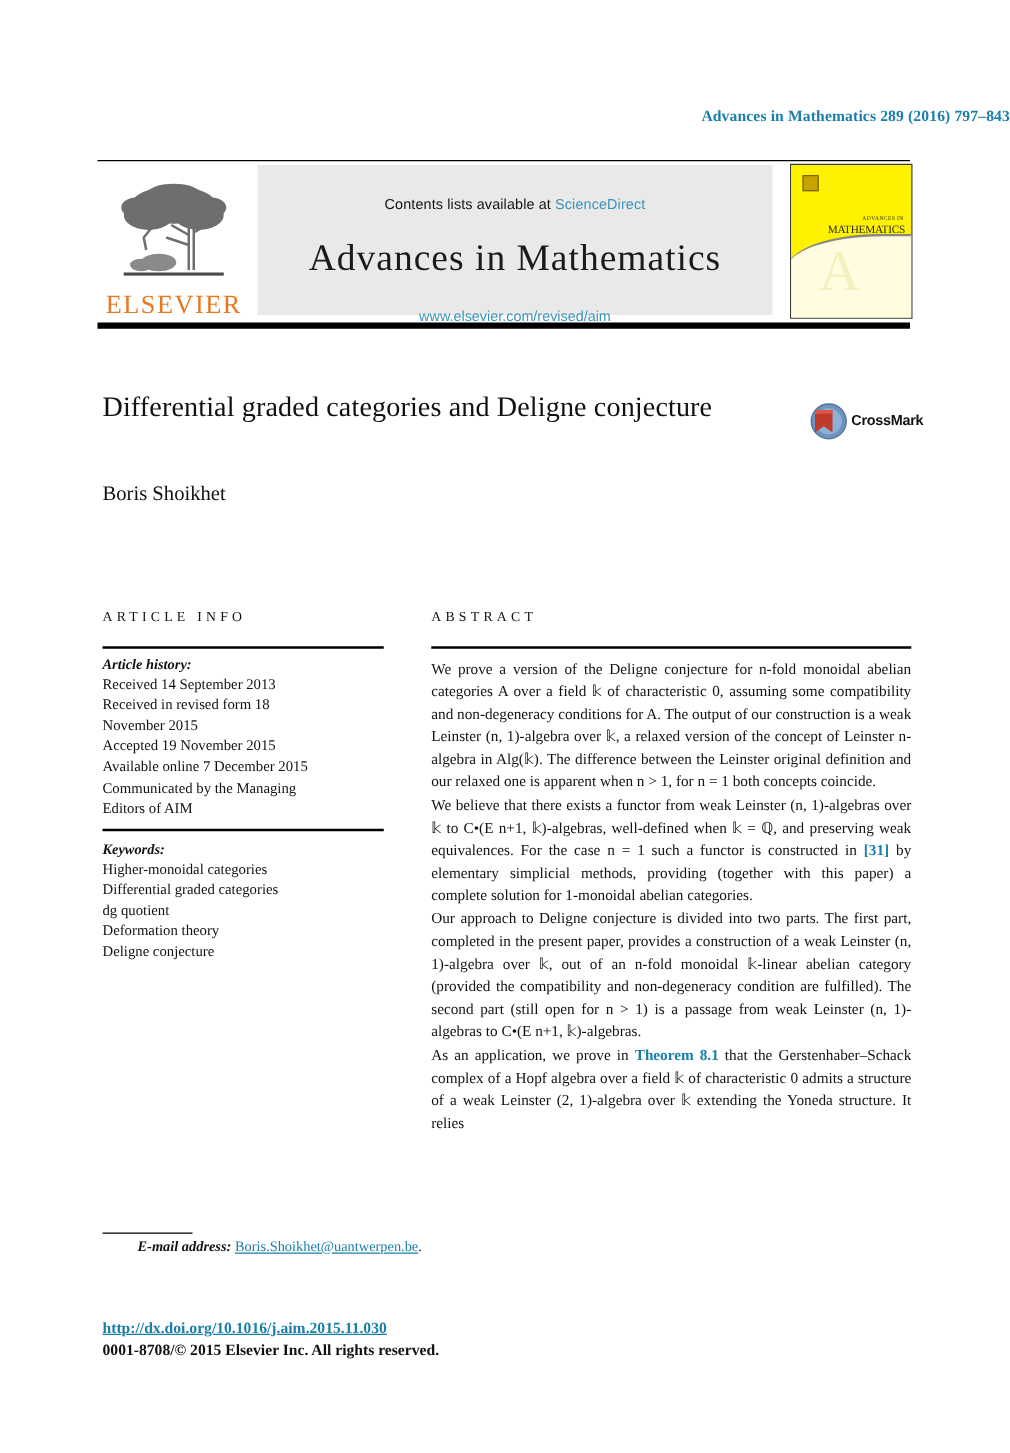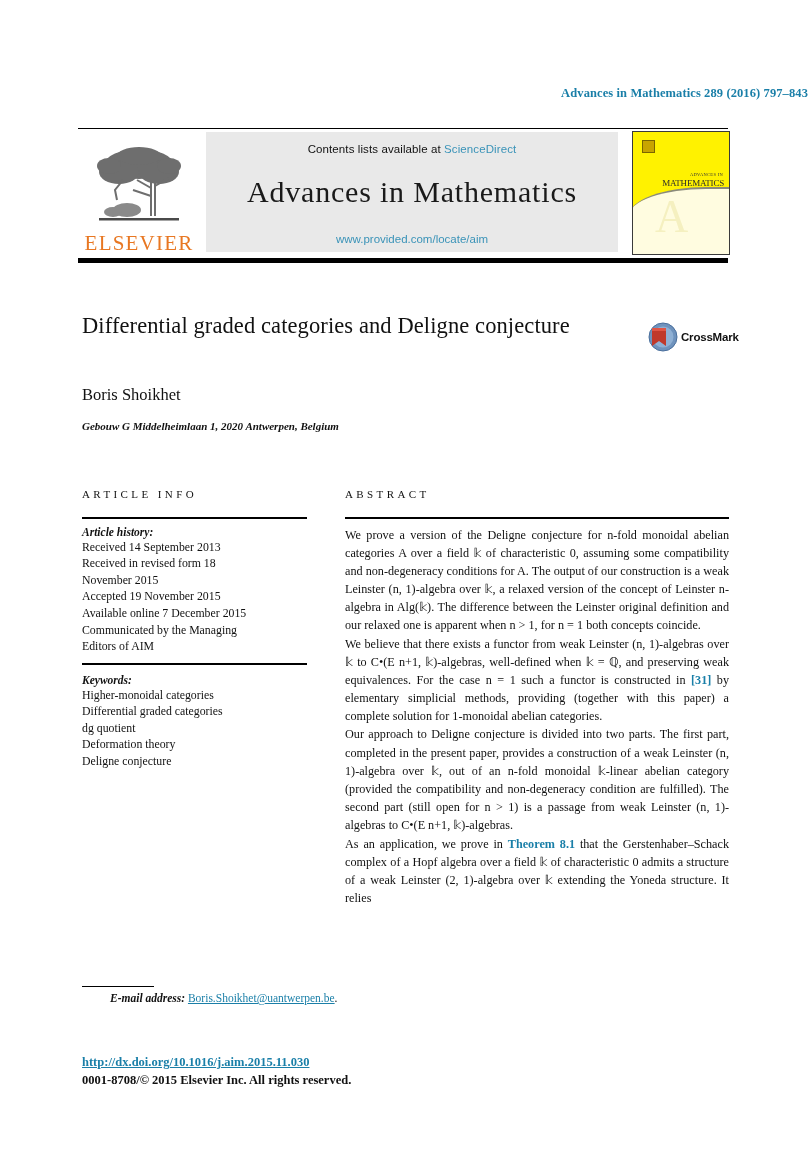--- a/index.html
+++ b/index.html
@@ -84,21 +84,21 @@
     top: 132px;
     width: 412px;
     height: 120px;
     background: #e9e9e9;
     text-align: center;
   }
   .sd-line1 {
     font-family: "Liberation Sans", sans-serif;
     font-size: 11.5px;
     color: #111;
-    padding-top: 11px;
+    padding-top: 26px;
     letter-spacing: 0.1px;
   }
   .sd-link {
     color: #3a93b8;
     text-decoration: none;
   }
   .sd-title {
     font-family: "Liberation Serif", serif;
     font-size: 30px;
     color: #1a1a1a;
@@ -377,21 +377,21 @@
       <rect x="6" y="74" width="80" height="2.5" fill="#4a4a4a"></rect>
     </svg>
     <div class="logo-word">ELSEVIER</div>
   </div>
 
   <div class="sd-panel">
     <div class="sd-line1">
       <span>Contents lists available at </span><a class="sd-link" href="#">ScienceDirect</a>
     </div>
     <div class="sd-title">Advances in Mathematics</div>
-    <a class="sd-url" href="#">www.provided.com/locate/aim</a>
+    <a class="sd-url" href="#">www.elsevier.com/revised/aim</a>
   </div>
 
   <div class="cover">
     <div class="cover-yellow"></div>
     <div class="cover-swoosh"></div>
     <div class="cover-bigA">A</div>
     <div class="cover-elsbox"></div>
     <div class="cover-smalltxt">ADVANCES IN</div>
     <div class="cover-bigtxt">MATHEMATICS</div>
   </div>
@@ -403,21 +403,20 @@
       <circle cx="15" cy="15" r="14" fill="#6f93bd" stroke="#4a6f9c" stroke-width="1"></circle>
       <circle cx="15" cy="15" r="10.5" fill="#8fb0d4"></circle>
       <path d="M4 6 h14 v18 l-7 -5 l-7 5 z" fill="#c0392b"></path>
       <path d="M4 6 h14 v3 h-14 z" fill="#e05545"></path>
     </svg>
     <span class="cm-word">CrossMark</span>
   </div>
 
   <div class="author">Boris Shoikhet</div>
   <div class="affil">
-    <div>Gebouw G Middelheimlaan 1, 2020 Antwerpen, Belgium</div>
   </div>
 
   <div class="col-left">
     <div class="sec-head">ARTICLE INFO</div>
     <div class="sec-rule"></div>
 
     <div class="blk-label">Article history:</div>
     <div class="blk-line">Received 14 September 2013</div>
     <div class="blk-line">Received in revised form 18</div>
     <div class="blk-line">November 2015</div>

